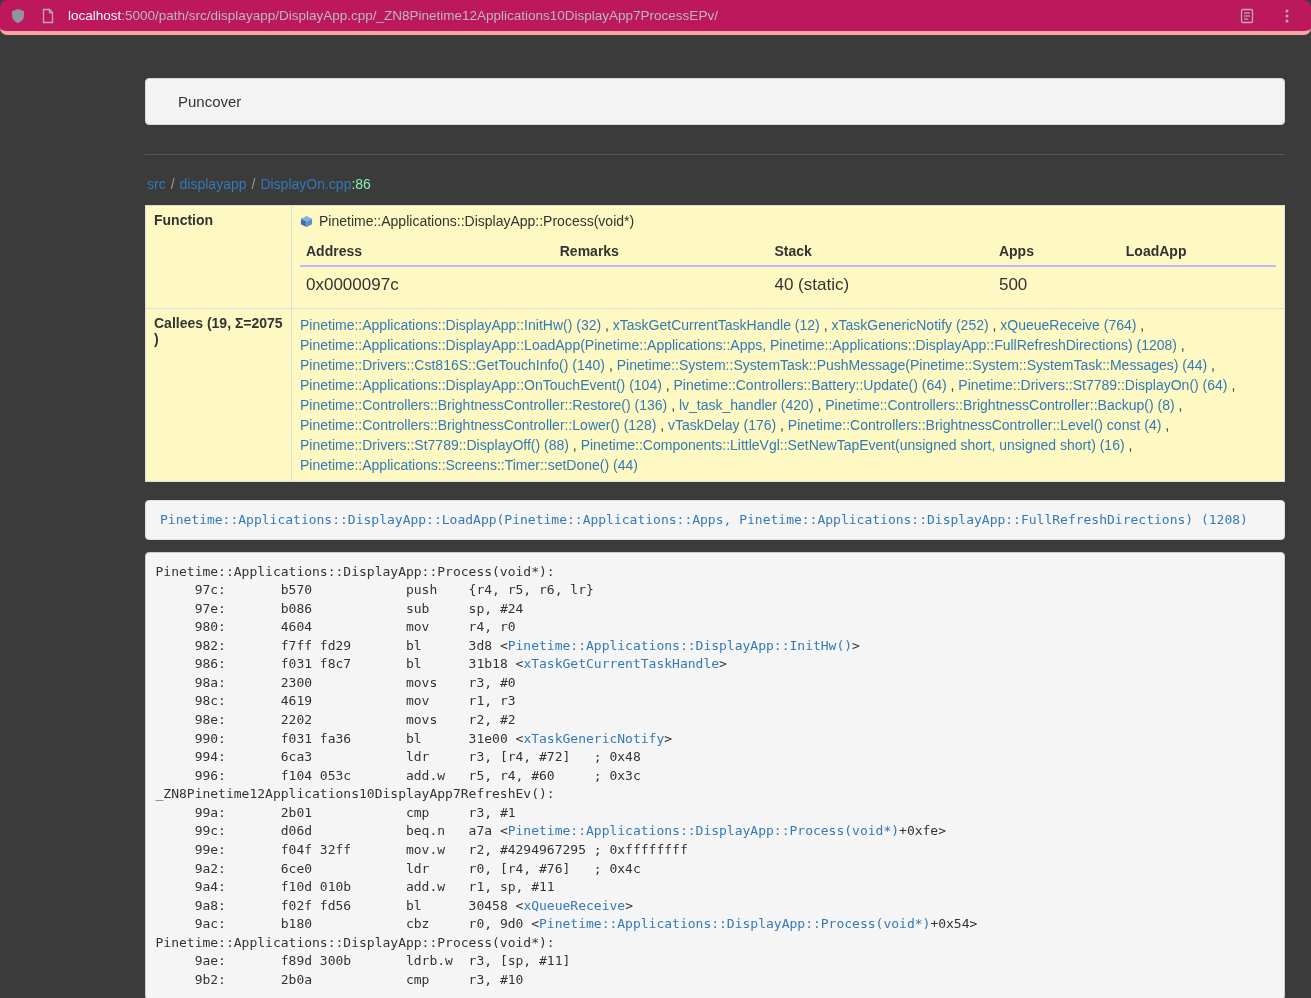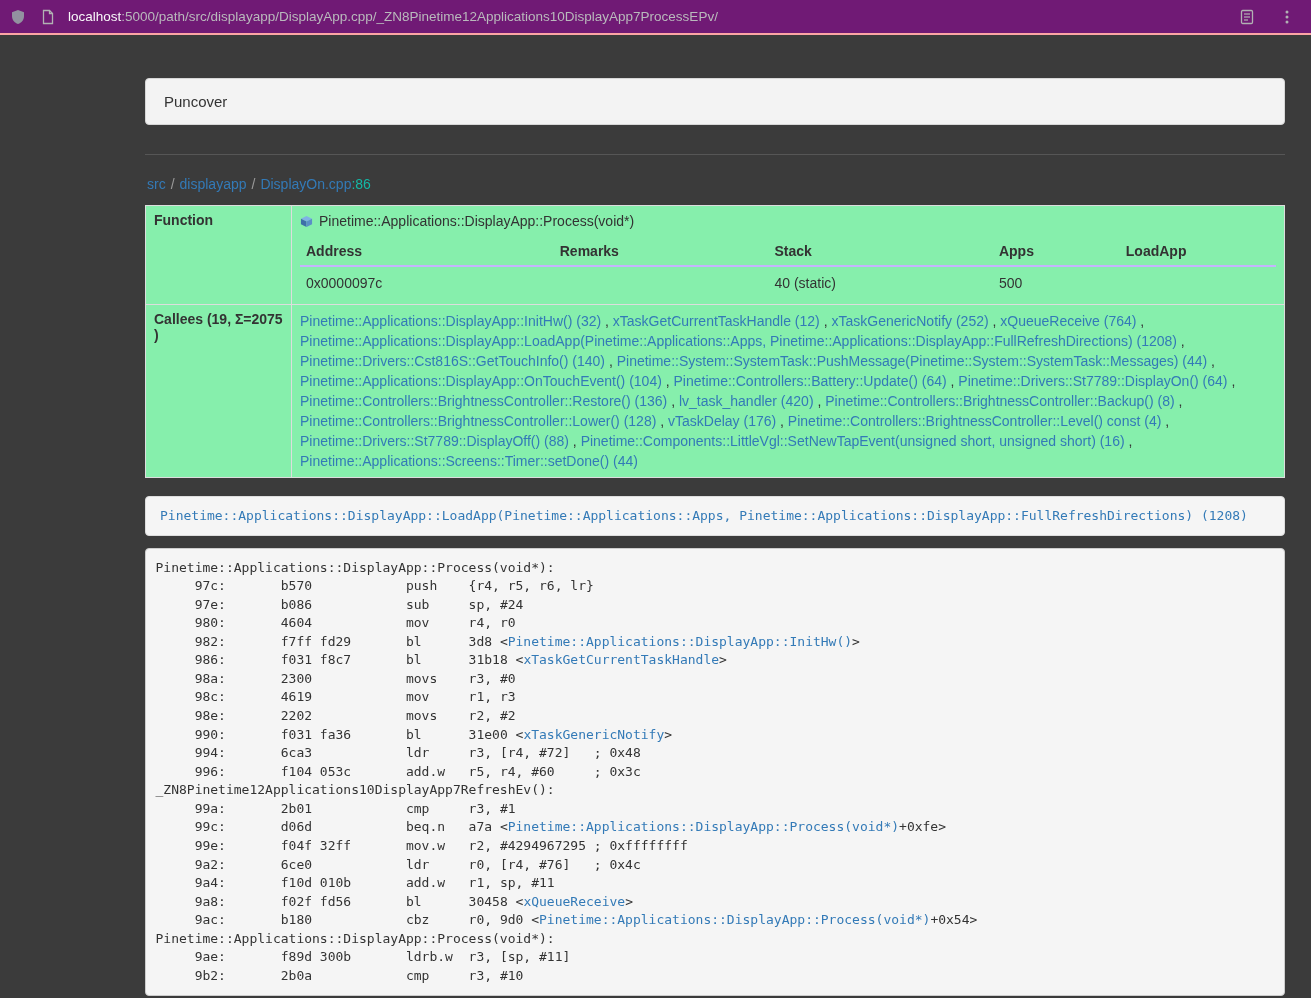--- a/index.html
+++ b/index.html
@@ -1,52 +1,52 @@
 <!DOCTYPE html>
 <html><head>
 <meta charset="utf-8">
 <style>
   * { margin:0; padding:0; box-sizing:border-box; }
   html,body { width:1311px; height:998px; overflow:hidden; }
   body { background:#3b3b3b; font-family:"Liberation Sans", sans-serif; font-size:14px; color:#333; }
   a { text-decoration:none; color:#337ab7; cursor:pointer; }
 
   
-  .browser-bar { height:35px; background:#701a75; border-bottom:2px solid #fca5a5; display:flex; align-items:center; padding:0 10px; }
+  .browser-bar { height:35px; background:#be185d; border-bottom:4px solid #fca5a5; display:flex; align-items:center; padding:0 10px;border-radius:7px; }
   .bb-icon { width:16px; height:16px; flex:none; display:inline-flex; align-items:center; justify-content:center; }
   .bb-icon + .bb-icon { margin-left:14px; }
   .url-text { color:#b9b9bc; font-size:13.5px; margin-left:12px; flex:1; white-space:nowrap; overflow:hidden; }
   .url-host { color:#f9f9fa; }
   .bb-right { display:flex; align-items:center; margin-right:6px; }
   .bb-right .bb-icon { margin-left:24px; }
 
   
   .page { padding-top:43px; }
   .container { width:1140px; margin-left:145px; }
 
-  .panel-title { background:#f3f3f3; border:1px solid #d6d6d6; border-radius:4px; padding:14px 18px; font-size:15px; color:#333; }
+  .panel-title { background:#f3f3f3; border:1px solid #d6d6d6; border-radius:4px; padding:14px 32px; font-size:15px; color:#333; }
 
   hr.sep { border:none; border-top:1px solid #565656; margin:29px 0 0 0; }
 
   .breadcrumb { margin:21px 0 13px 2px; font-size:14px; }
   .breadcrumb .bsep { color:#9a9a9a; padding:0 5px; }
-  .breadcrumb .line-no { color:#14b8a6;text-align:center; }
+  .breadcrumb .line-no { color:#86efac;text-align:center; }
 
   
-  table.main { width:100%; border-collapse:collapse; background:#86efac; }
+  table.main { width:100%; border-collapse:collapse; background:#fef9c3; }
   table.main > tbody > tr > th,
   table.main > tbody > tr > td { border:1px solid #ddd; padding:6px 8px; vertical-align:top; text-align:left; font-size:14px; font-weight:normal; }
   table.main > tbody > tr > th { width:146px; font-weight:bold; color:#333; }
 
   .sig-row { display:flex; align-items:center; gap:6px; padding-top:1px; }
   .func-icon { width:13px; height:13px; flex:none; display:inline-block; }
 
   table.nested { width:100%; border-collapse:collapse; margin-top:9px; }
   table.nested th { text-align:left; font-weight:bold; padding:5px 8px 6px 6px; border-bottom:2px solid #c4b5fd; font-size:14px; color:#333; }
-  table.nested td { padding:8px 8px 7px 6px; font-size:14px; }
+  table.nested td { padding:8px 8px 7px 6px; font-size:17px; }
 
   .callees-cell { line-height:20px; }
 
   
   .well-highlight { margin-top:18px; background:#f5f5f5; border:1px solid #ddd; border-radius:4px; padding:10px 14px;
                     font-family:"DejaVu Sans Mono", monospace; font-size:13px; line-height:18px; white-space:nowrap; overflow:hidden; }
 
   
   pre.code { margin-top:12px; background:#f5f5f5; border:1px solid #ccc; border-radius:4px; padding:9.5px;
              font-family:"DejaVu Sans Mono", monospace; font-size:13px; line-height:1.42857; color:#333;

